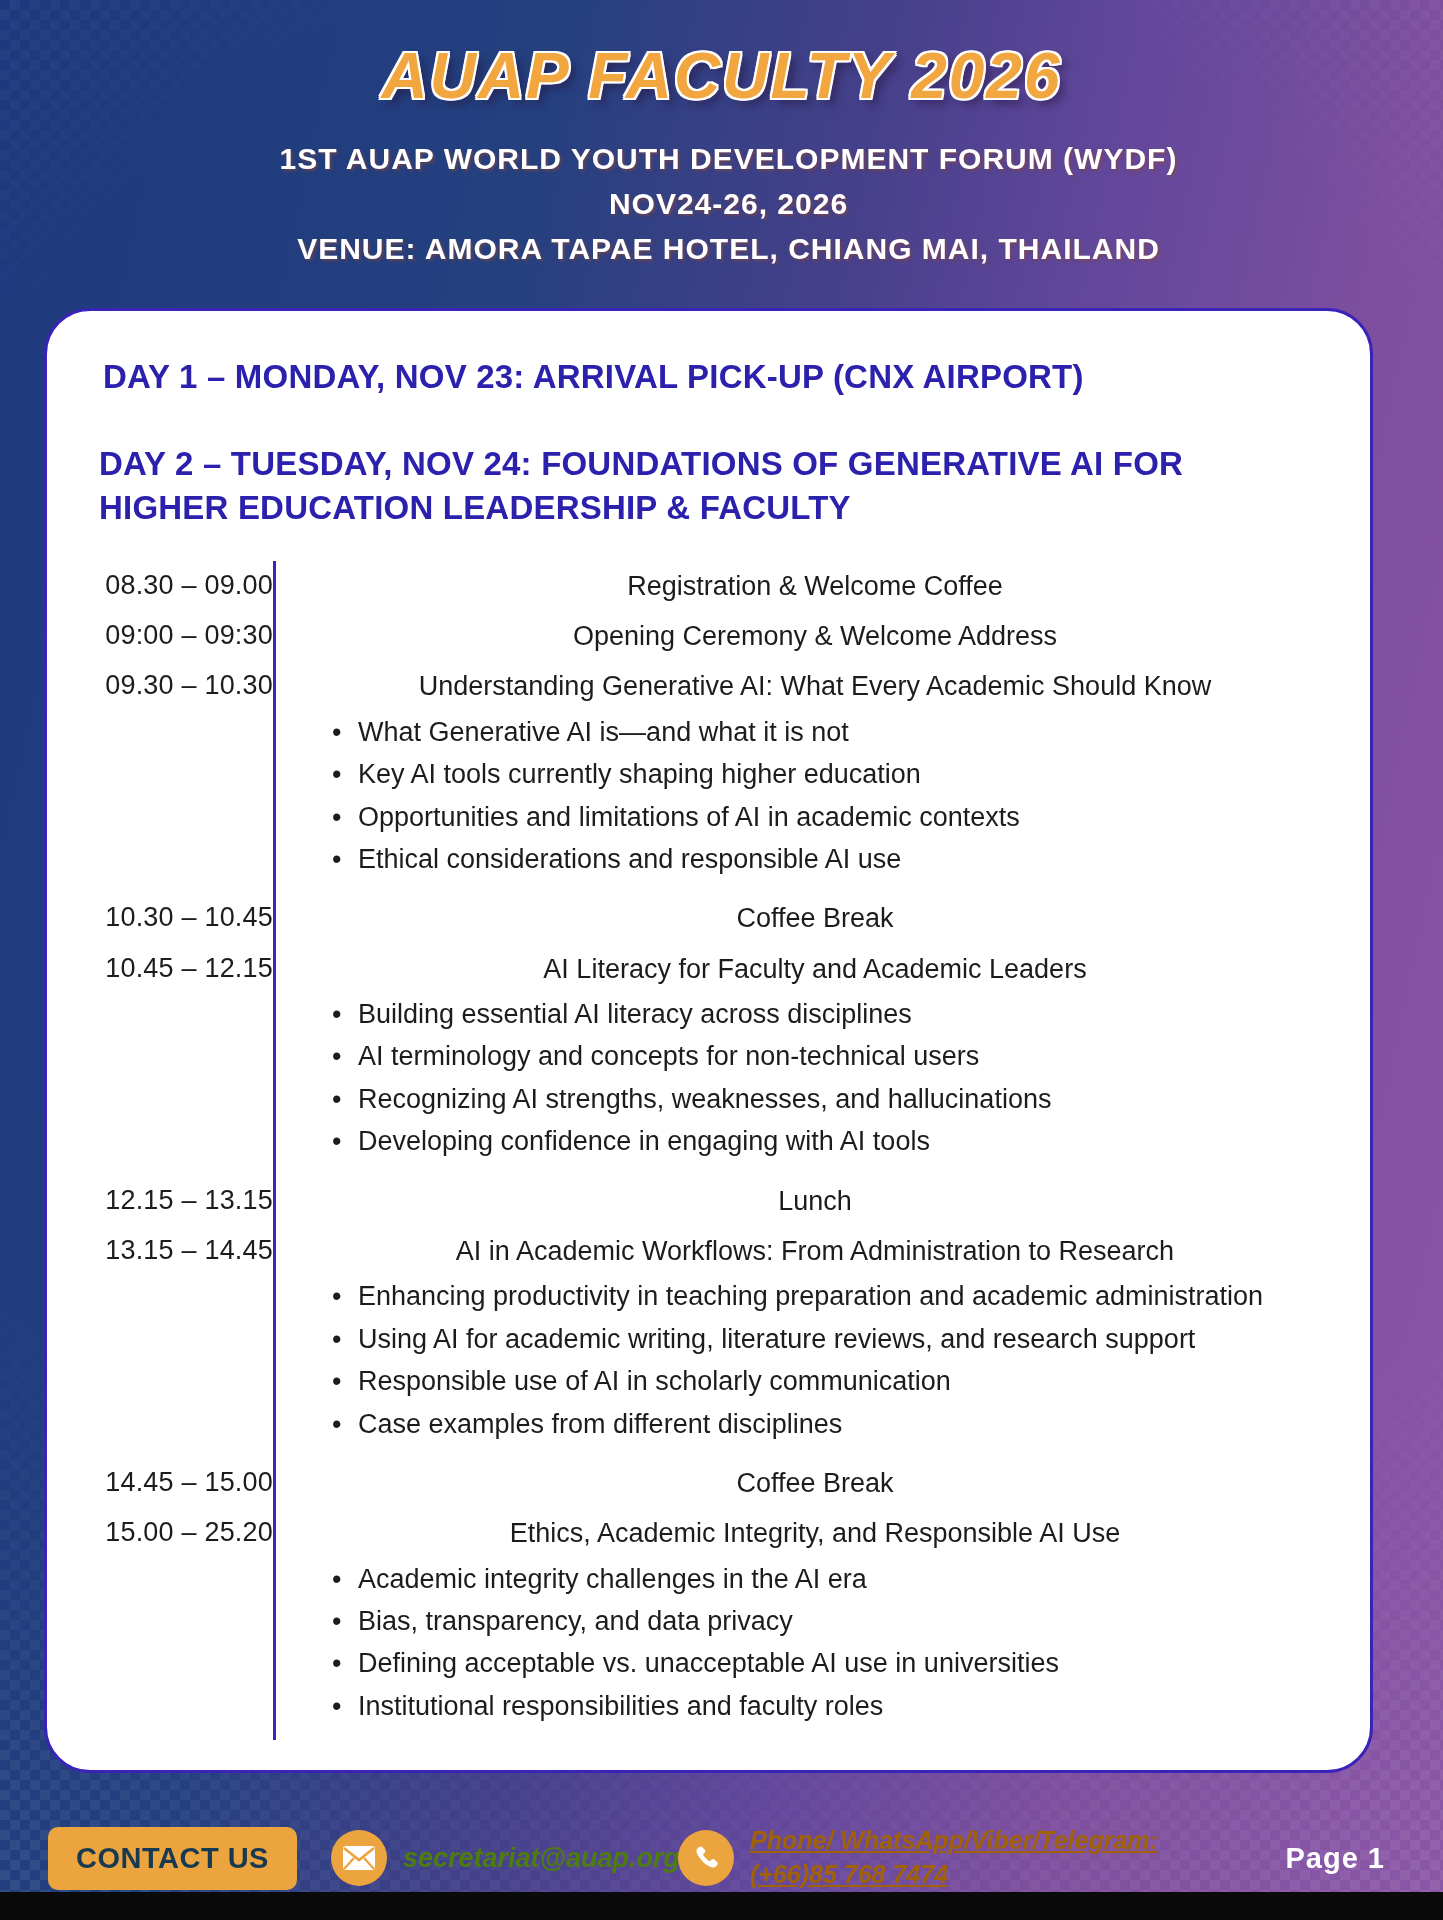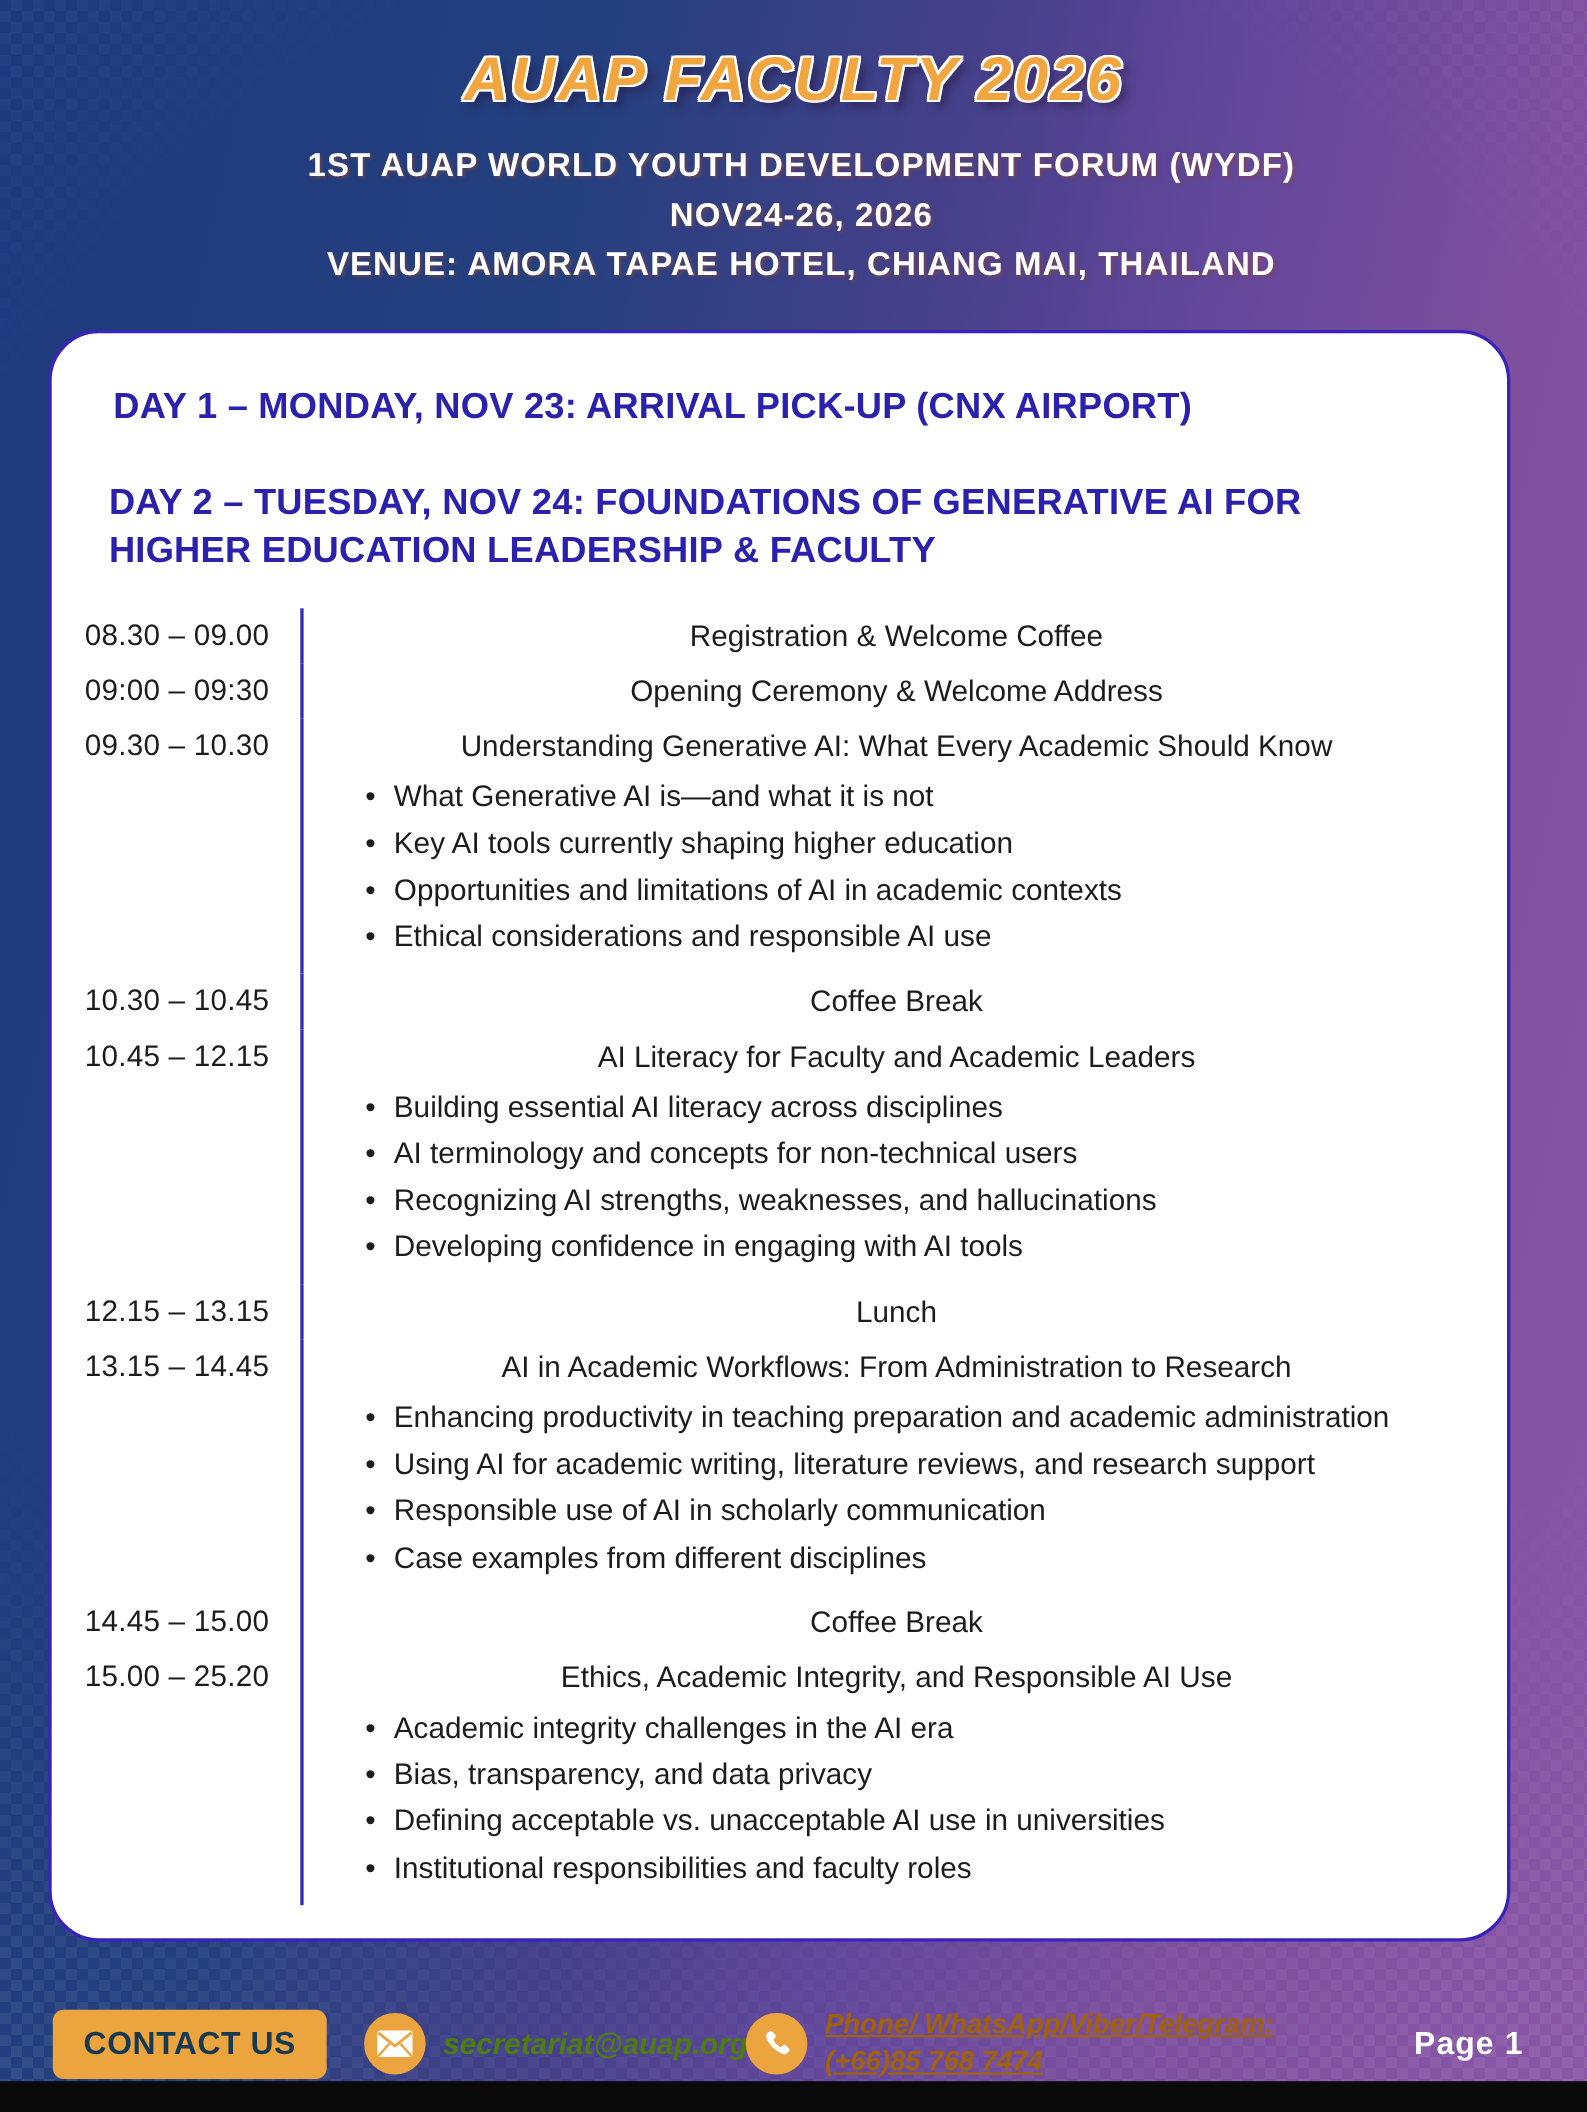--- a/index.html
+++ b/index.html
@@ -32,21 +32,21 @@
       linear-gradient(45deg, var(--dot) 25%, transparent 25%, transparent 75%, var(--dot) 75%);
     background-position: 0 0, 10px 10px;
     background-size: 20px 20px;
     -webkit-mask-image: radial-gradient(110% 85% at 50% 42%, transparent 52%, #000 88%);
     mask-image: radial-gradient(110% 85% at 50% 42%, transparent 52%, #000 88%);
     opacity: .6;
   }
   
   .header { position: relative; text-align: center; padding-top: 44px; }
   .main-title {
-    font-size: 56px; line-height: 1; font-weight: bold; font-style: italic;
+    font-size: 64px; line-height: 1; font-weight: bold; font-style: italic;
     letter-spacing: 2px; color: var(--title-orange);
     text-shadow:
       -2px -2px 0 #fff, 2px -2px 0 #fff, -2px 2px 0 #fff, 2px 2px 0 #fff,
       0 -2px 0 #fff, 0 2px 0 #fff, -2px 0 0 #fff, 2px 0 0 #fff,
       6px 6px 8px rgba(40,20,60,0.55);
   }
   .sub-line {
     color: #fff; font-weight: bold; font-size: 30px; letter-spacing: 1px;
     text-shadow: 2px 2px 3px rgba(140,70,50,0.55);
     padding-left: 14px;
@@ -66,21 +66,21 @@
   }
   .day-heading {
     color: var(--heading-blue); font-weight: bold;
     font-size: 33px; line-height: 1.35; letter-spacing: .2px;
     margin: 6px 0 0 26px; max-width: 1160px;
   }
   .day2 { margin-top: 42px; margin-left: 22px; }
   .schedule { margin-top: 30px; }
   .row { display: flex; align-items: stretch; }
   .time {
-    flex: none; width: 196px; text-align: left;
+    flex: none; width: 196px; text-align: right;
     font-size: 27px; color: var(--body-text); padding-top: 9px;
     letter-spacing: .2px;
   }
   .content {
     flex: 1; border-left: 3px solid var(--divider-blue);
     padding: 9px 0 9px 20px;
   }
   .session-title { font-size: 27px; color: var(--body-text); line-height: 1.2; text-align: center; }
   ul.bullets { margin: 8px 0 4px 0; padding: 0 0 0 36px; }
   ul.bullets li {

